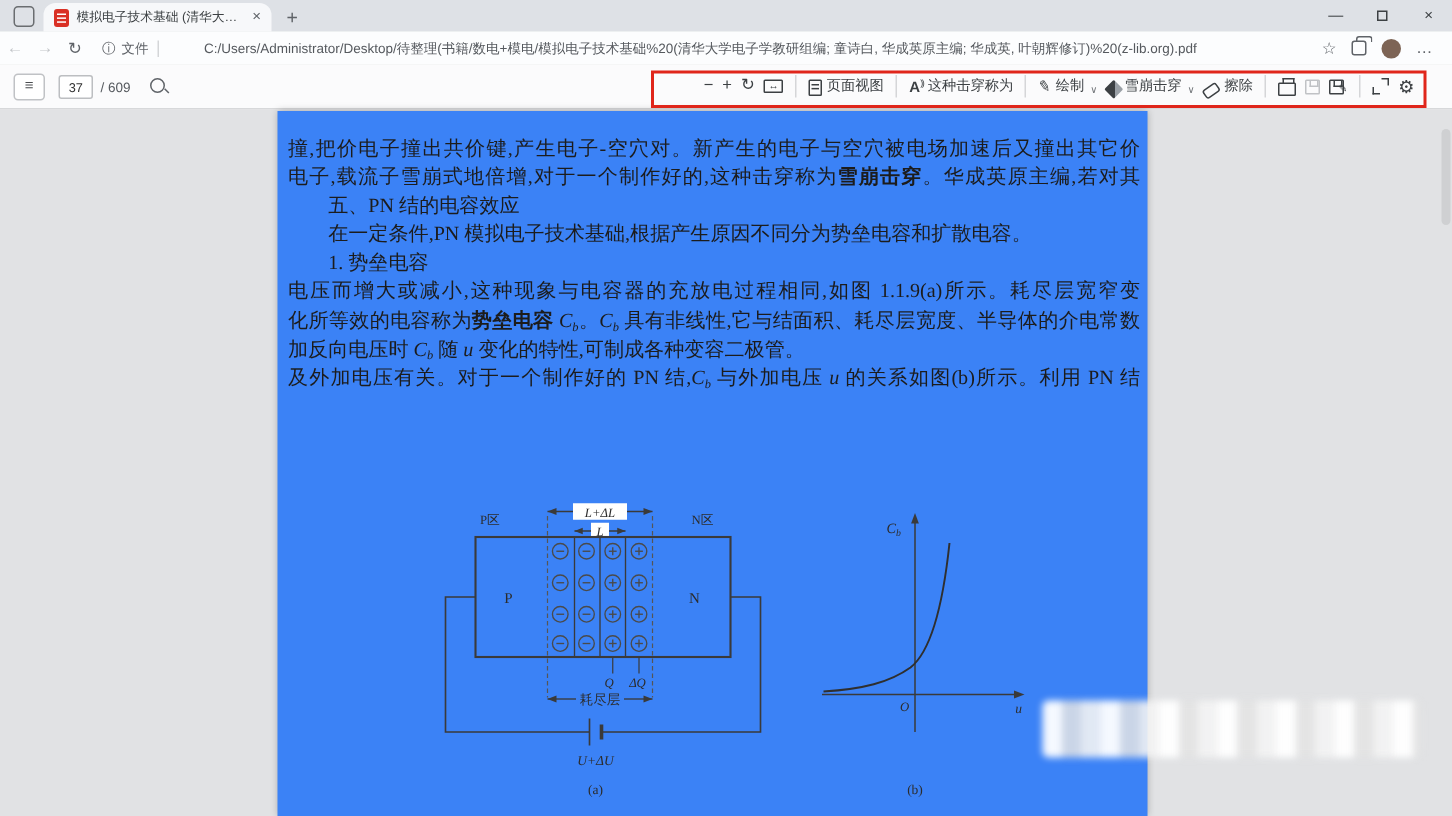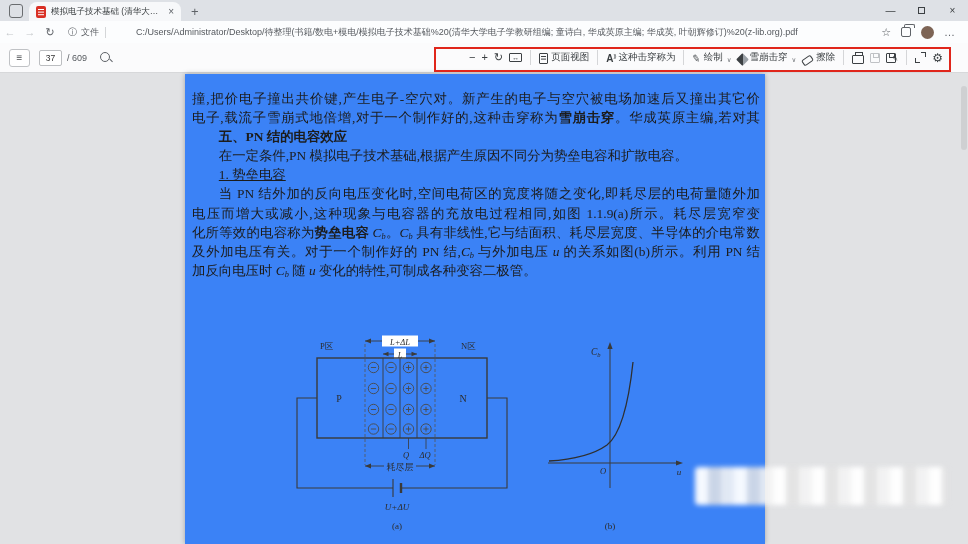--- a/index.html
+++ b/index.html
@@ -171,28 +171,27 @@
   </div>
 </div>
 
 <div class="red-box"></div>
 
 <div class="content">
   <div class="page">
     <div class="doc">
         <div class="doc-line just"><span>撞,把价电子撞出共价键,产生电子-空穴对。新产生的电子与空穴被电场加速后又撞出其它价</span></div>
         <div class="doc-line just"><span>电子,载流子雪崩式地倍增,对于一个制作好的,这种击穿称为</span><span style="font-weight: bold;">雪崩击穿</span><span>。华成英原主编,若对其</span></div>
-        <div class="doc-line" style="text-indent: 2em;"><span style="font-weight: bold;">五、PN 结的电容效应</span></div>
+        <div class="doc-line" style="text-indent: 2em;"><span style="font-weight: normal;">五、PN 结的电容效应</span></div>
         <div class="doc-line" style="text-indent: 2em;"><span>在一定条件,PN 模拟电子技术基础,根据产生原因不同分为势垒电容和扩散电容。</span></div>
-        <div class="doc-line" style="text-indent: 2em; text-decoration: underline;"><span>1. 势垒电容</span></div>
-        <div class="doc-line just" style="text-indent: 2em;"><span>当 PN 结外加的反向电压变化时,空间电荷区的宽度将随之变化,即耗尽层的电荷量随外加</span></div>
+        <div class="doc-line" style="text-indent: 2em;"><span>1. 势垒电容</span></div>
         <div class="doc-line just"><span>电压而增大或减小,这种现象与电容器的充放电过程相同,如图 1.1.9(a)所示。耗尽层宽窄变</span></div>
         <div class="doc-line just"><span>化所等效的电容称为</span><span style="font-weight: bold;">势垒电容 </span><span style="font-style: italic;">C</span><span style="font-style: italic; font-size: 0.62em; vertical-align: -0.3em;">b</span><span>。</span><span style="font-style: italic;">C</span><span style="font-style: italic; font-size: 0.62em; vertical-align: -0.3em;">b</span><span> 具有非线性,它与结面积、耗尽层宽度、半导体的介电常数</span></div>
+        <div class="doc-line"><span>加反向电压时 </span><span style="font-style: italic;">C</span><span style="font-style: italic; font-size: 0.62em; vertical-align: -0.3em;">b</span><span> 随 </span><span style="font-style: italic;">u</span><span> 变化的特性,可制成各种变容二极管。</span></div>
         <div class="doc-line just"><span>及外加电压有关。对于一个制作好的 PN 结,</span><span style="font-style: italic;">C</span><span style="font-style: italic; font-size: 0.62em; vertical-align: -0.3em;">b</span><span> 与外加电压 </span><span style="font-style: italic;">u</span><span> 的关系如图(b)所示。利用 PN 结</span></div>
-        <div class="doc-line"><span>加反向电压时 </span><span style="font-style: italic;">C</span><span style="font-style: italic; font-size: 0.62em; vertical-align: -0.3em;">b</span><span> 随 </span><span style="font-style: italic;">u</span><span> 变化的特性,可制成各种变容二极管。</span></div>
       </div>
 
     <svg class="figure" width="420" height="210" viewBox="0 0 420 210">
 
       <text x="47" y="21" font-size="8.5">P区</text>
       <text x="188" y="21" font-size="8.5">N区</text>
 
       <line x1="92" y1="13" x2="162" y2="13" stroke="#3a3a3a" stroke-width="0.9"></line>
       <polygon points="92,13 98,10.6 98,15.4" fill="#3a3a3a"></polygon>
       <polygon points="162,13 156,10.6 156,15.4" fill="#3a3a3a"></polygon>

